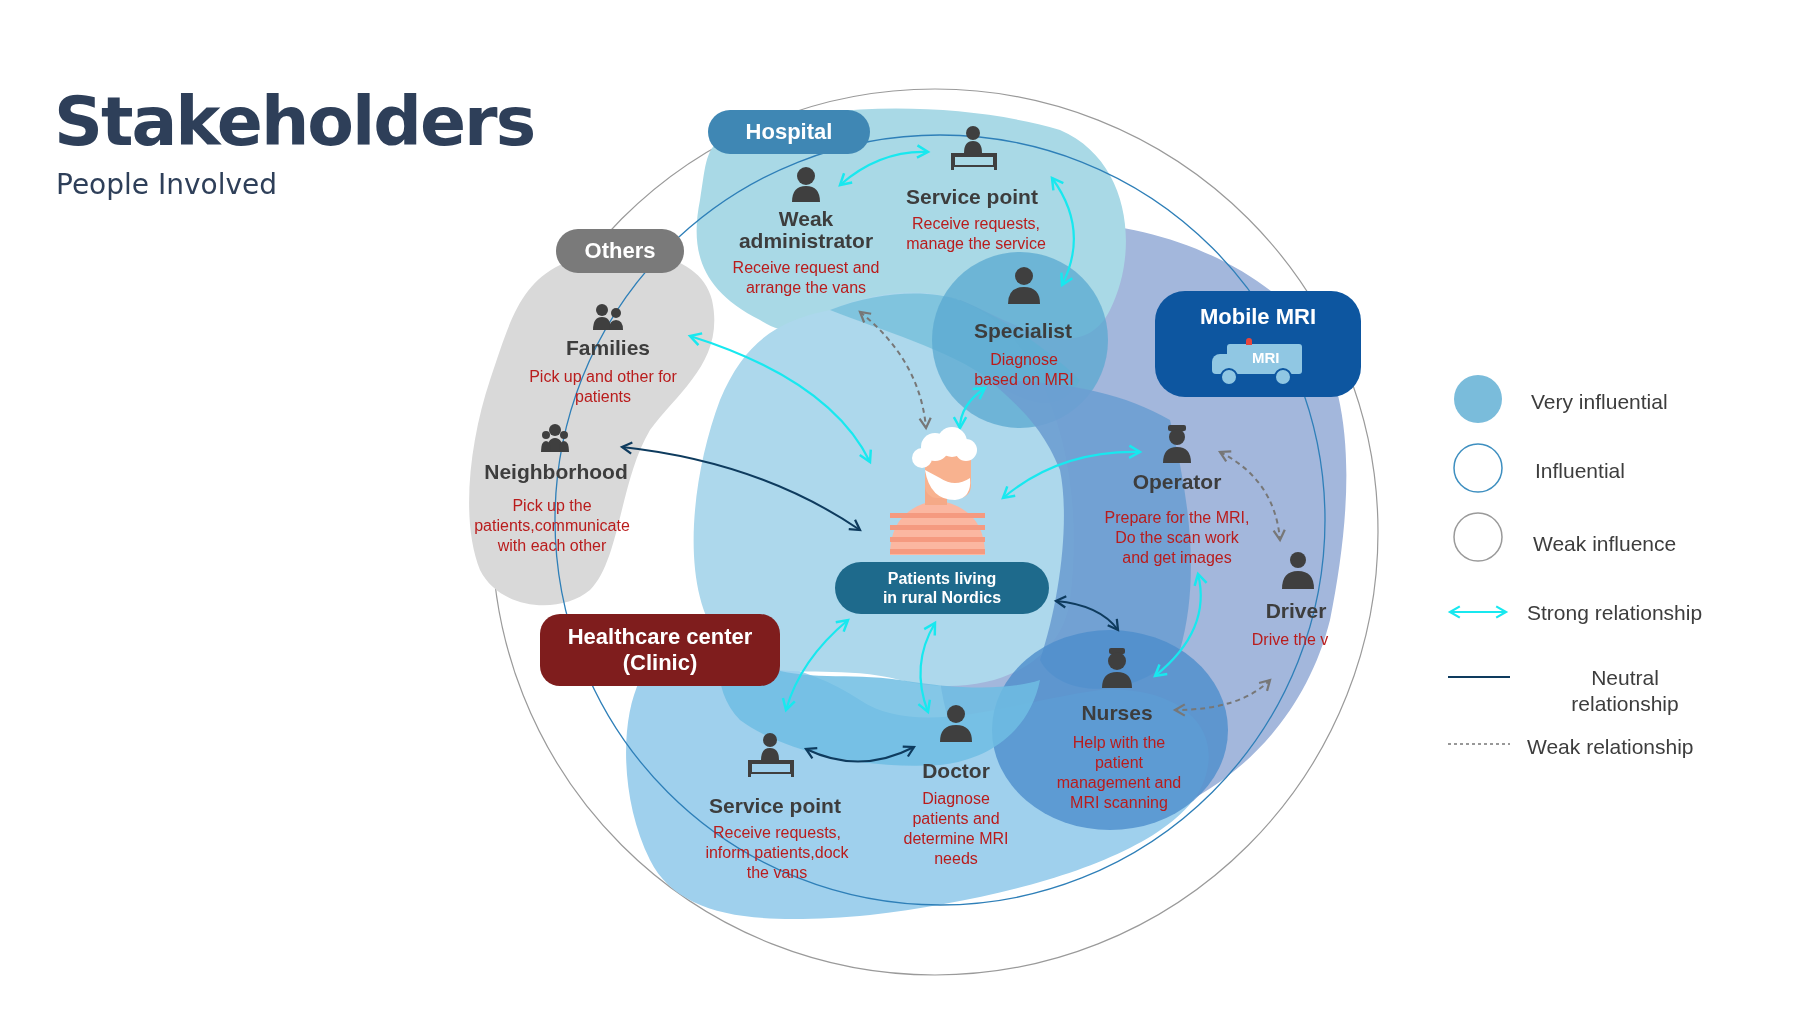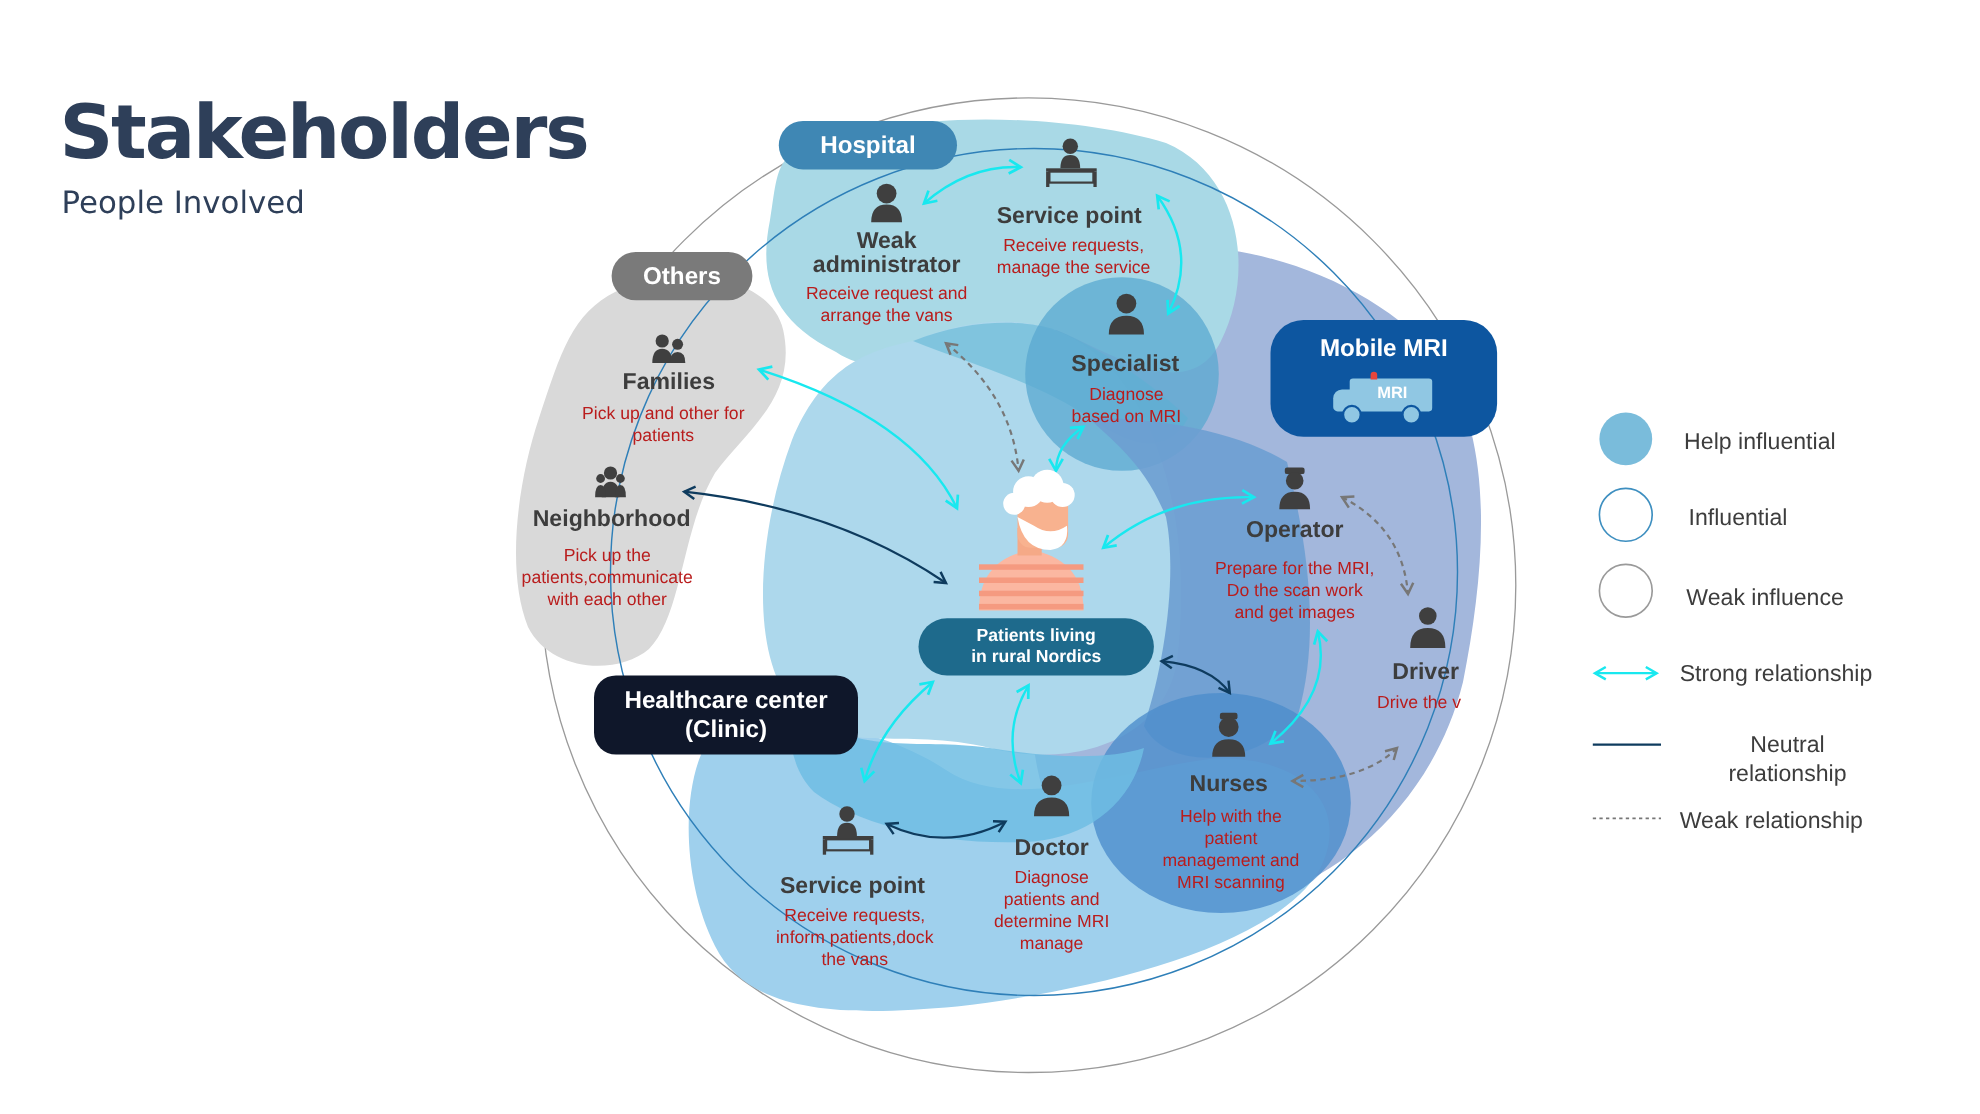--- a/index.html
+++ b/index.html
@@ -163,21 +163,21 @@
   <span style="font-size:22px;margin-bottom:8px;">Mobile MRI</span>
   <span style="position:relative;display:inline-block;width:92px;height:46px;">
     <span style="position:absolute;left:15px;top:6px;width:75px;height:30px;background:#90c7e3;border-radius:3px 3px 3px 8px;"></span>
     <span style="position:absolute;left:0;top:16px;width:20px;height:20px;background:#90c7e3;border-radius:8px 0 0 4px;"></span>
     <span style="position:absolute;left:34px;top:0;width:6px;height:7px;background:#e8463c;border-radius:3px 3px 0 0;"></span>
     <span style="position:absolute;left:8px;top:30px;width:14px;height:14px;border-radius:50%;background:#90c7e3;border:2px solid #0d56a0;"></span>
     <span style="position:absolute;left:62px;top:30px;width:14px;height:14px;border-radius:50%;background:#90c7e3;border:2px solid #0d56a0;"></span>
     <span style="position:absolute;left:40px;top:11px;font-size:15px;color:#fff;">MRI</span>
   </span>
 </div>
-<div class="pill" style="left:540px;top:614px;width:240px;height:72px;border-radius:20px;background:#0f172a;flex-direction:column;font-size:22px;">
+<div class="pill" style="left:540px;top:614px;width:240px;height:72px;border-radius:20px;background:#7f1d1d;flex-direction:column;font-size:22px;">
   <span>Healthcare center</span>
   <span>(Clinic)</span>
 </div>
 <div class="pill" style="left:835px;top:562px;width:214px;height:52px;border-radius:26px;background:#1e6a8c;flex-direction:column;font-size:16px;">
   <span>Patients living</span>
   <span>in rural Nordics</span>
 </div>
 
 <div class="name" style="left:806px;top:208px;"><span>Weak</span><br><span>administrator</span></div>
 <div class="desc" style="left:806px;top:258px;"><span>Receive request and</span><br><span>arrange the vans</span></div>
@@ -197,23 +197,23 @@
 <div class="name" style="left:1177px;top:471px;">Operator</div>
 <div class="desc" style="left:1177px;top:508px;"><span>Prepare for the MRI,</span><br><span>Do the scan work</span><br><span>and get images</span></div>
 
 <div class="name" style="left:1296px;top:600px;">Driver</div>
 <div class="desc" style="left:1290px;top:630px;">Drive the v</div>
 
 <div class="name" style="left:1117px;top:702px;">Nurses</div>
 <div class="desc" style="left:1119px;top:733px;"><span>Help with the</span><br><span>patient</span><br><span>management and</span><br><span>MRI scanning</span></div>
 
 <div class="name" style="left:956px;top:760px;">Doctor</div>
-<div class="desc" style="left:956px;top:789px;"><span>Diagnose</span><br><span>patients and</span><br><span>determine MRI</span><br><span>manage</span></div>
+<div class="desc" style="left:956px;top:789px;"><span>Diagnose</span><br><span>patients and</span><br><span>determine MRI</span><br><span>needs</span></div>
 
 <div class="name" style="left:775px;top:795px;">Service point</div>
 <div class="desc" style="left:777px;top:823px;"><span>Receive requests,</span><br><span>inform patients,dock</span><br><span>the vans</span></div>
 
-<div class="legend-label" style="left:1531px;top:389px;">Help influential</div>
+<div class="legend-label" style="left:1531px;top:389px;">Very influential</div>
 <div class="legend-label" style="left:1535px;top:458px;">Influential</div>
 <div class="legend-label" style="left:1533px;top:531px;">Weak influence</div>
 <div class="legend-label" style="left:1527px;top:600px;">Strong relationship</div>
 <div class="legend-label" style="left:1555px;top:665px;width:140px;"><span>Neutral</span><br><span>relationship</span></div>
 <div class="legend-label" style="left:1527px;top:734px;">Weak relationship</div>
 
 </body></html>

